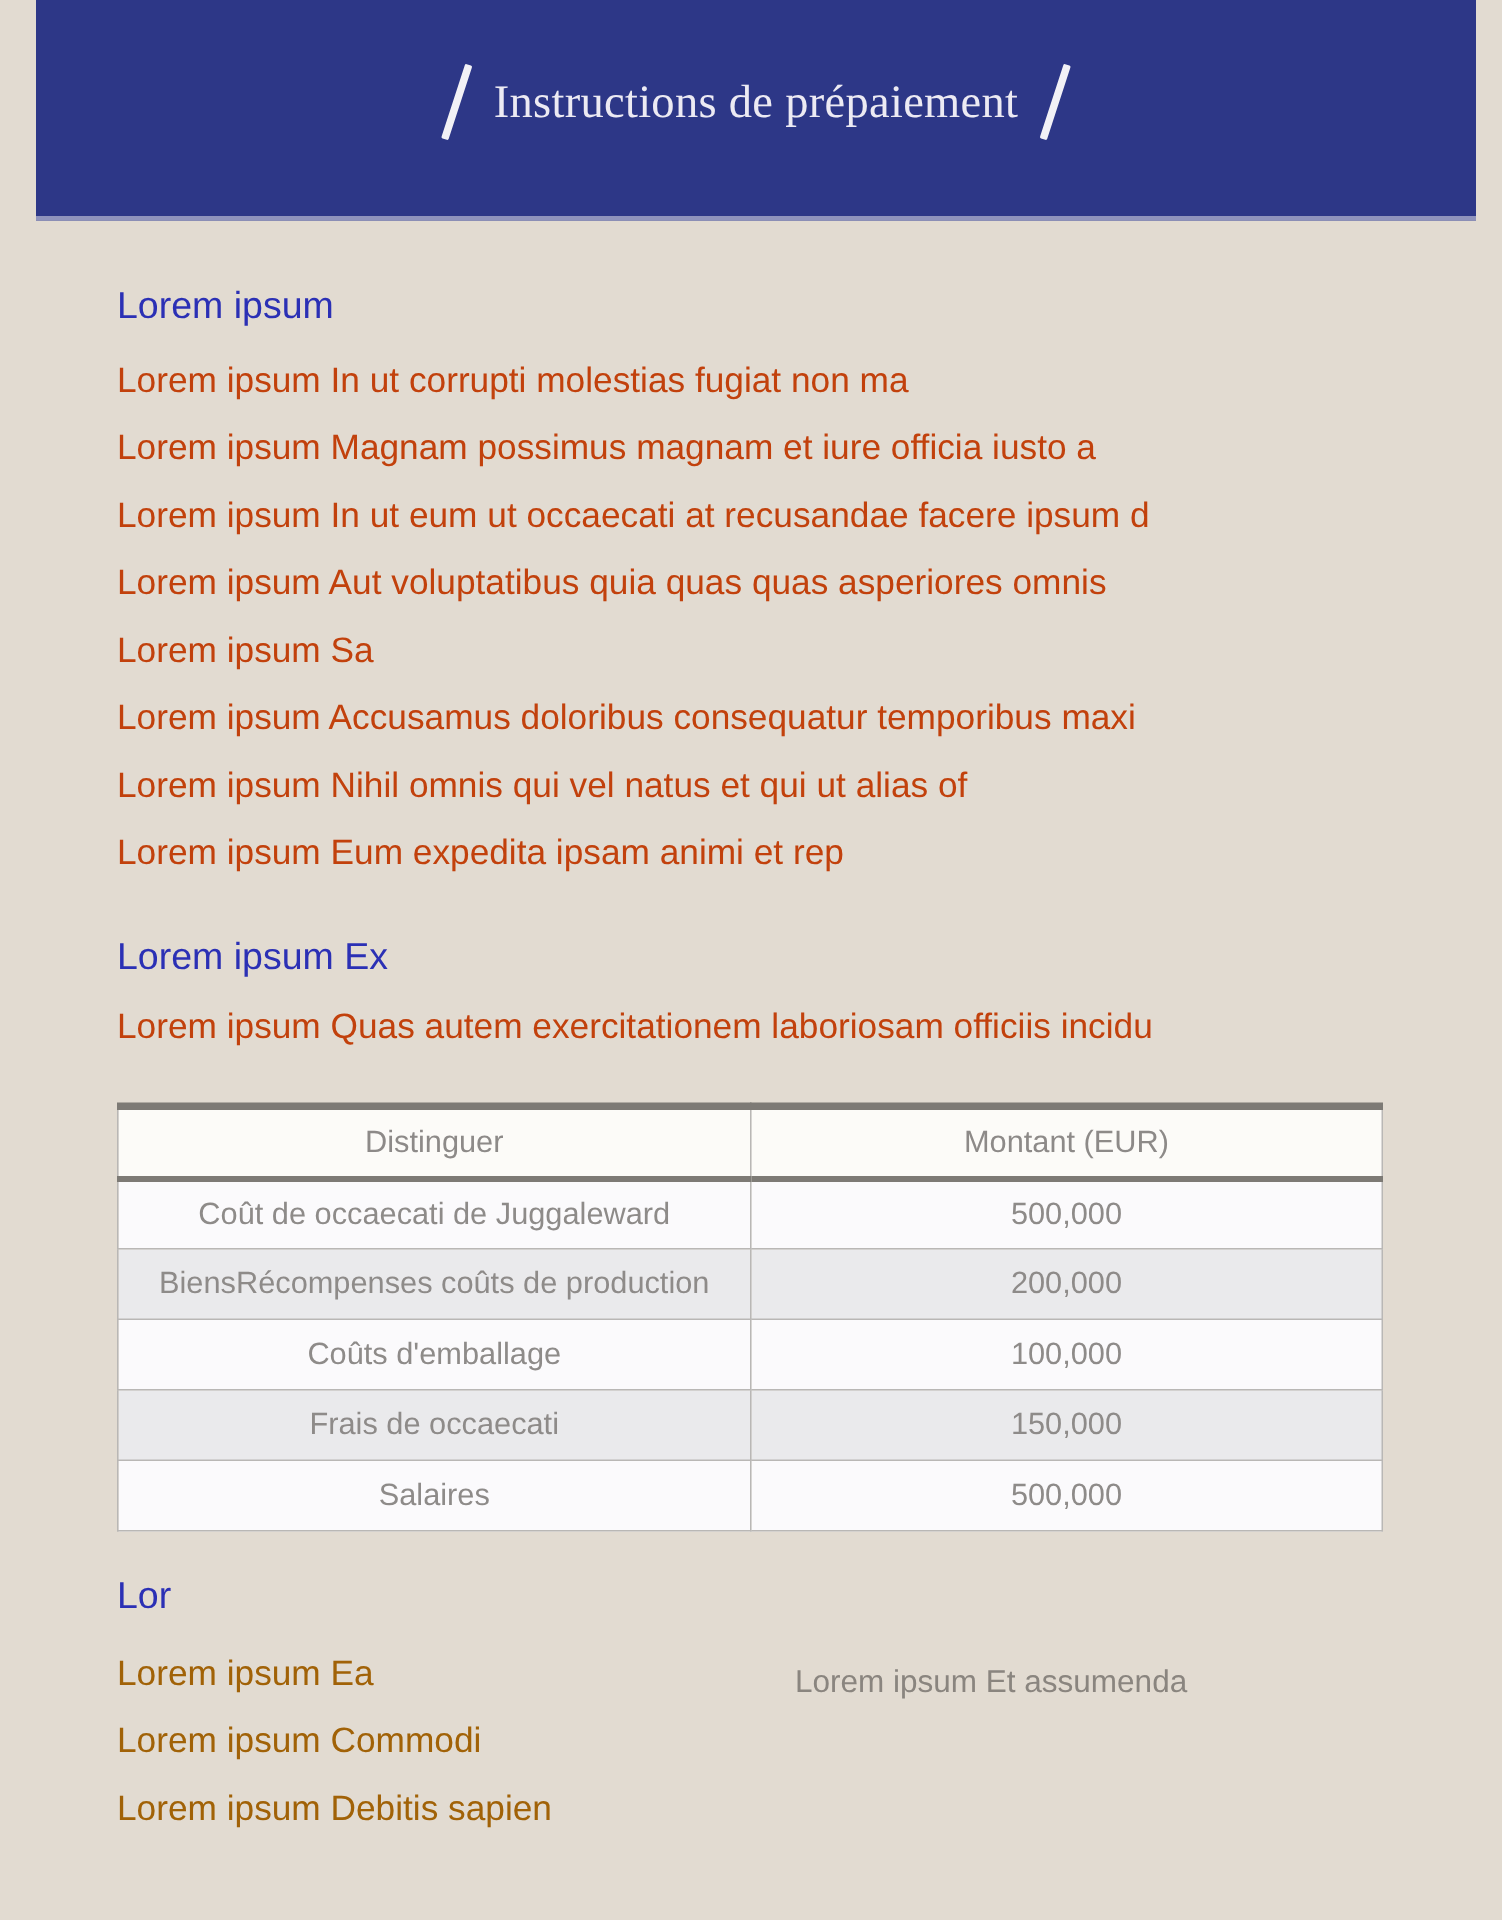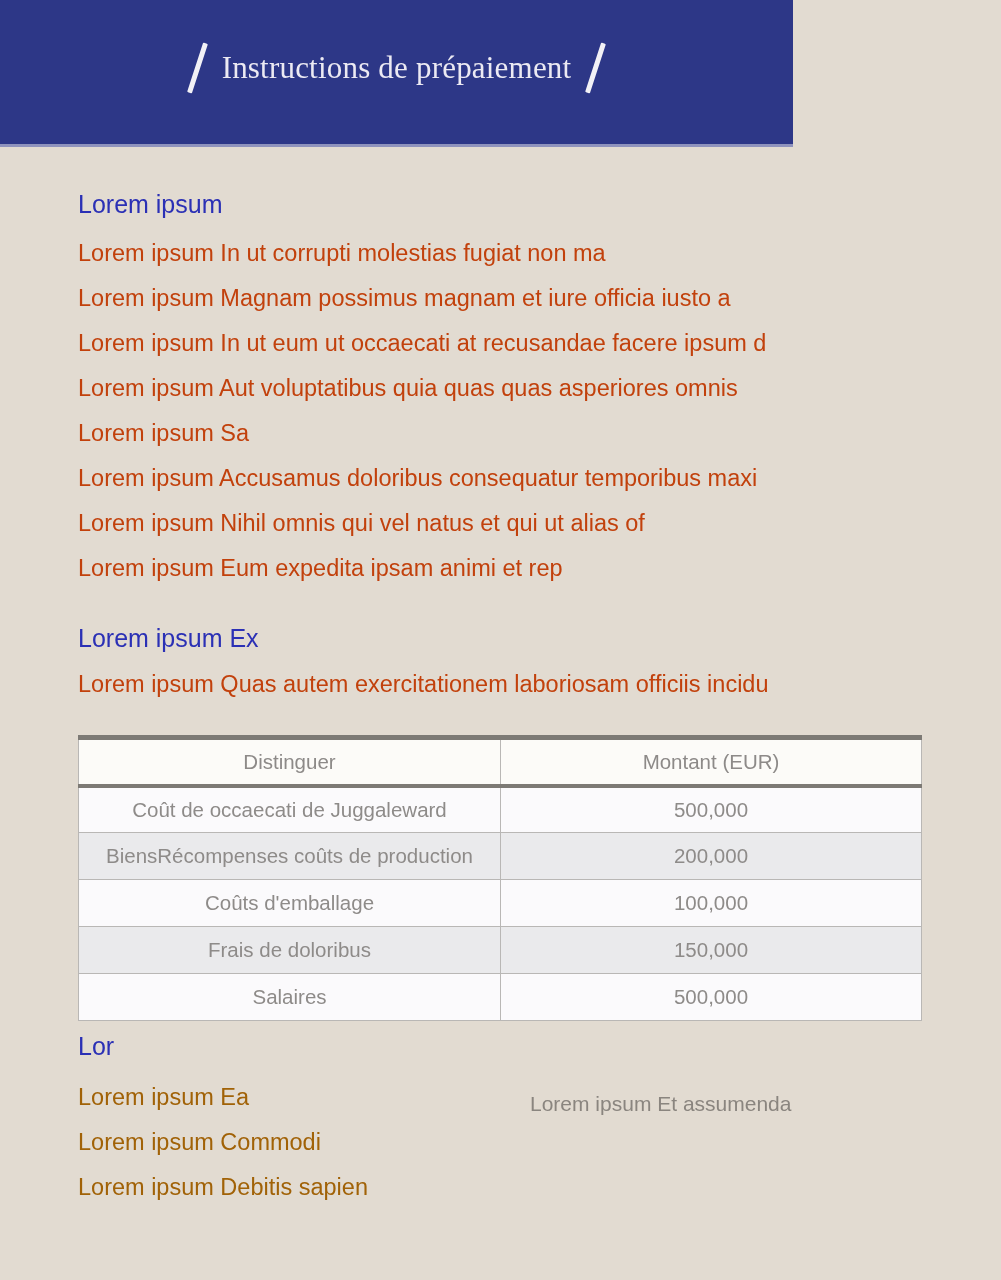--- a/index.html
+++ b/index.html
@@ -10,28 +10,29 @@
     width: 1001px;
     height: 1280px;
     background: #e2dbd1;
     font-family: "Liberation Sans", sans-serif;
     overflow: hidden;
   }
 
   
   .header-band {
     position: relative;
-    width: 793px;
+    width: 960px;
     height: 147px;
     background: #2d3787;
     border-bottom: 3px solid #8f93bd;
     box-sizing: border-box;
     display: flex;
     align-items: center;
     justify-content: center;
+    margin-left: 24px;
   }
   .header-inner {
     display: flex;
     align-items: center;
     justify-content: center;
     gap: 22px;
     transform: translateY(-4px);
   }
   .slash {
     width: 5px;
@@ -60,21 +61,21 @@
   .section-heading {
     color: #2b30b5;
     font-size: 25px;
     font-weight: 400;
     margin: 0;
     padding: 0;
     line-height: 1.1;
   }
   .sec1-heading { padding-top: 44px; }
   .sec2-heading { padding-top: 34px; }
-  .sec3-heading { padding-top: 12px; }
+  .sec3-heading { padding-top: 30px; }
 
   .para-line {
     color: #c2410c;
     font-size: 23.5px;
     line-height: 45px;
     white-space: nowrap;
     font-weight: 400;
   }
   .sec1-lines { margin-top: 12px; }
   .sec2-lines { margin-top: 10px; }
@@ -190,21 +191,21 @@
         </tr>
         <tr>
           <td>BiensRécompenses coûts de production</td>
           <td>200,000</td>
         </tr>
         <tr>
           <td>Coûts d'emballage</td>
           <td>100,000</td>
         </tr>
         <tr>
-          <td>Frais de doloribus</td>
+          <td>Frais de occaecati</td>
           <td>150,000</td>
         </tr>
         <tr>
           <td>Salaires</td>
           <td>500,000</td>
         </tr>
       </tbody>
     </table>
   </div>
 

